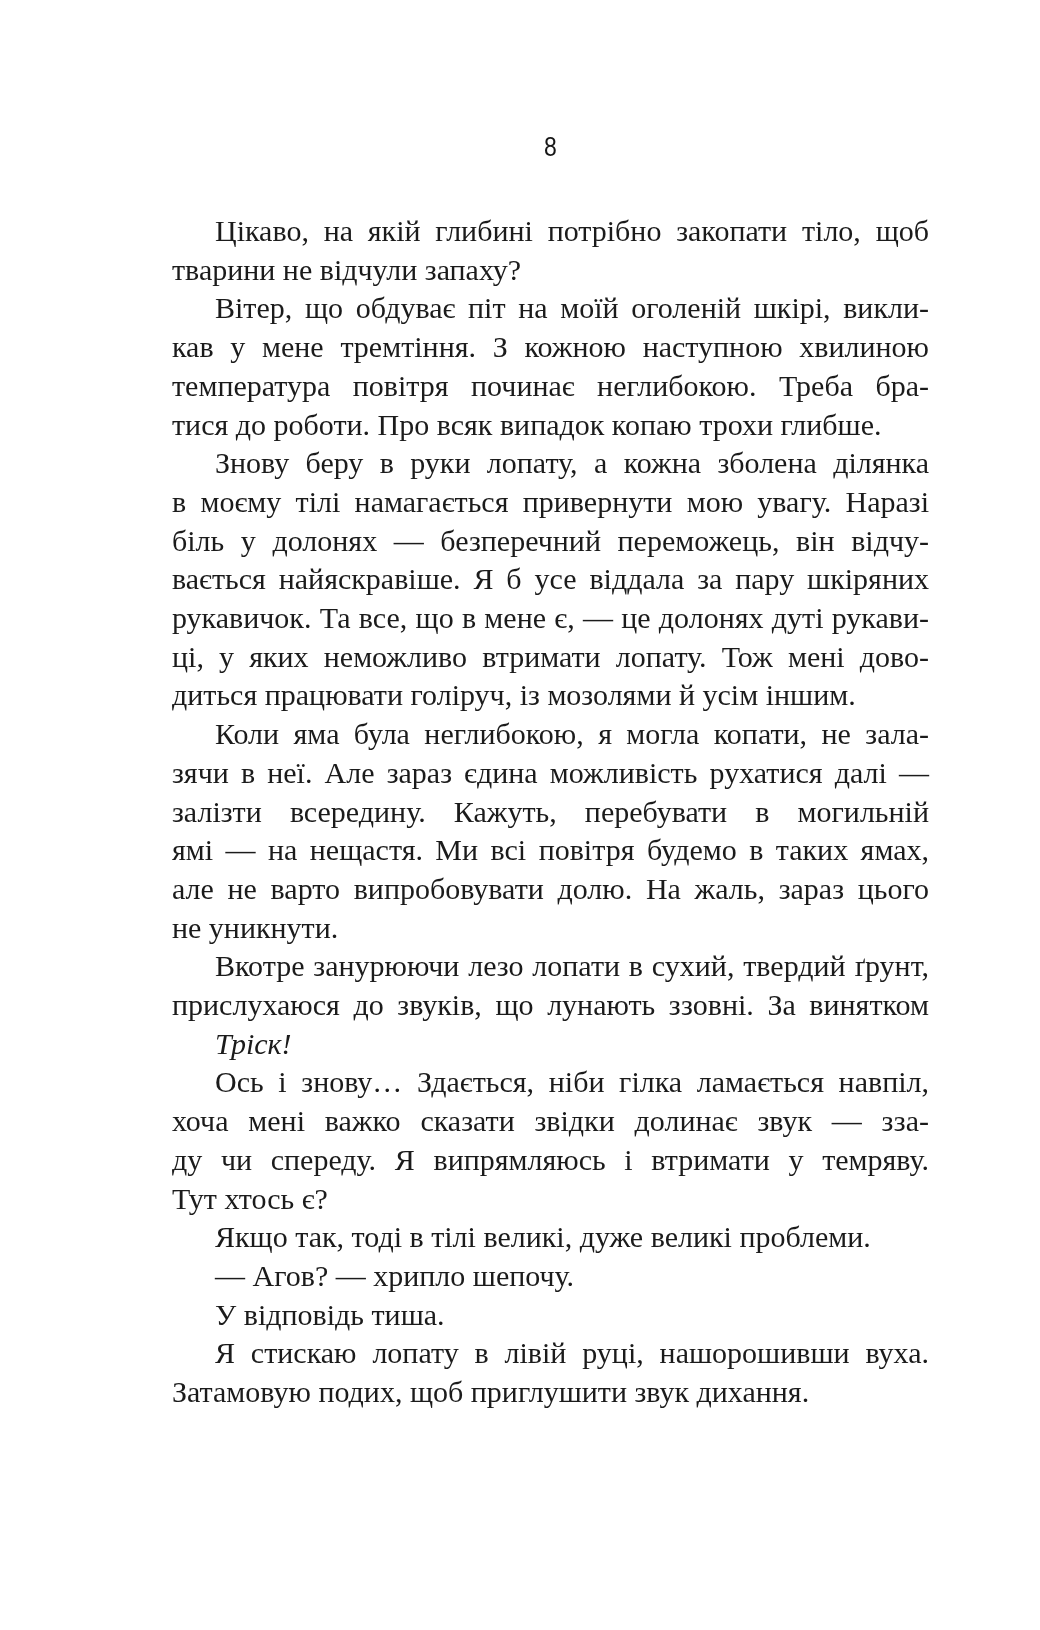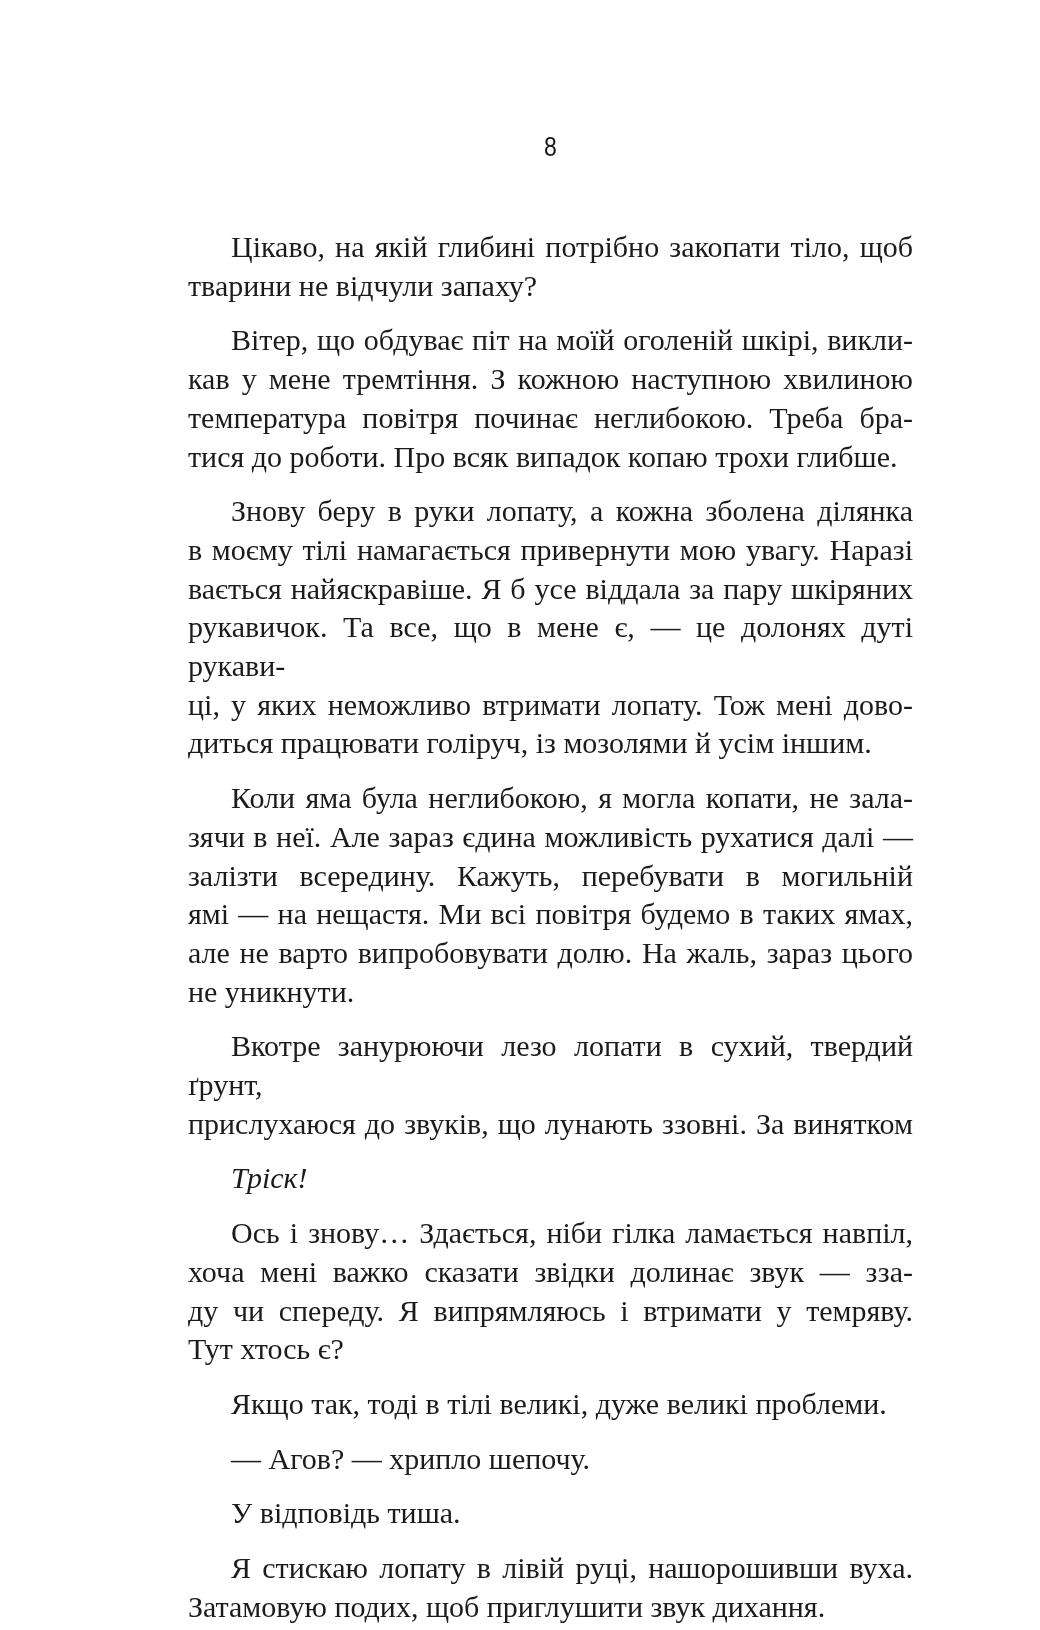--- a/index.html
+++ b/index.html
@@ -31,21 +31,21 @@
   }
   .text-block {
     position: absolute;
     left: 172px;
     top: 212px;
     width: 757px;
     font-size: 30px;
     line-height: 38.7px;
   }
   .para {
-    margin: 16px;
+    margin: 0;
     padding: 0;
   }
   .para.italic .line {
     font-style: italic;
   }
   .line {
     text-align: justify;
     text-align-last: justify;
     white-space: normal;
   }
@@ -68,20 +68,21 @@
       </div>
       <div class="para">
         <div class="line first">Вітер, що обдуває піт на моїй оголеній шкірі, викли-</div>
         <div class="line">кав у мене тремтіння. З кожною наступною хвилиною</div>
         <div class="line">температура повітря починає неглибокою. Треба бра-</div>
         <div class="line final">тися до роботи. Про всяк випадок копаю трохи глибше.</div>
       </div>
       <div class="para">
         <div class="line first">Знову беру в руки лопату, а кожна зболена ділянка</div>
         <div class="line">в моєму тілі намагається привернути мою увагу. Наразі</div>
+        <div class="line">біль у долонях — безперечний переможець, він відчу-</div>
         <div class="line">вається найяскравіше. Я б усе віддала за пару шкіряних</div>
         <div class="line">рукавичок. Та все, що в мене є, — це долонях дуті рукави-</div>
         <div class="line">ці, у яких неможливо втримати лопату. Тож мені дово-</div>
         <div class="line final">диться працювати голіруч, із мозолями й усім іншим.</div>
       </div>
       <div class="para">
         <div class="line first">Коли яма була неглибокою, я могла копати, не зала-</div>
         <div class="line">зячи в неї. Але зараз єдина можливість рухатися далі —</div>
         <div class="line">залізти всередину. Кажуть, перебувати в могильній</div>
         <div class="line">ямі — на нещастя. Ми всі повітря будемо в таких ямах,</div>

